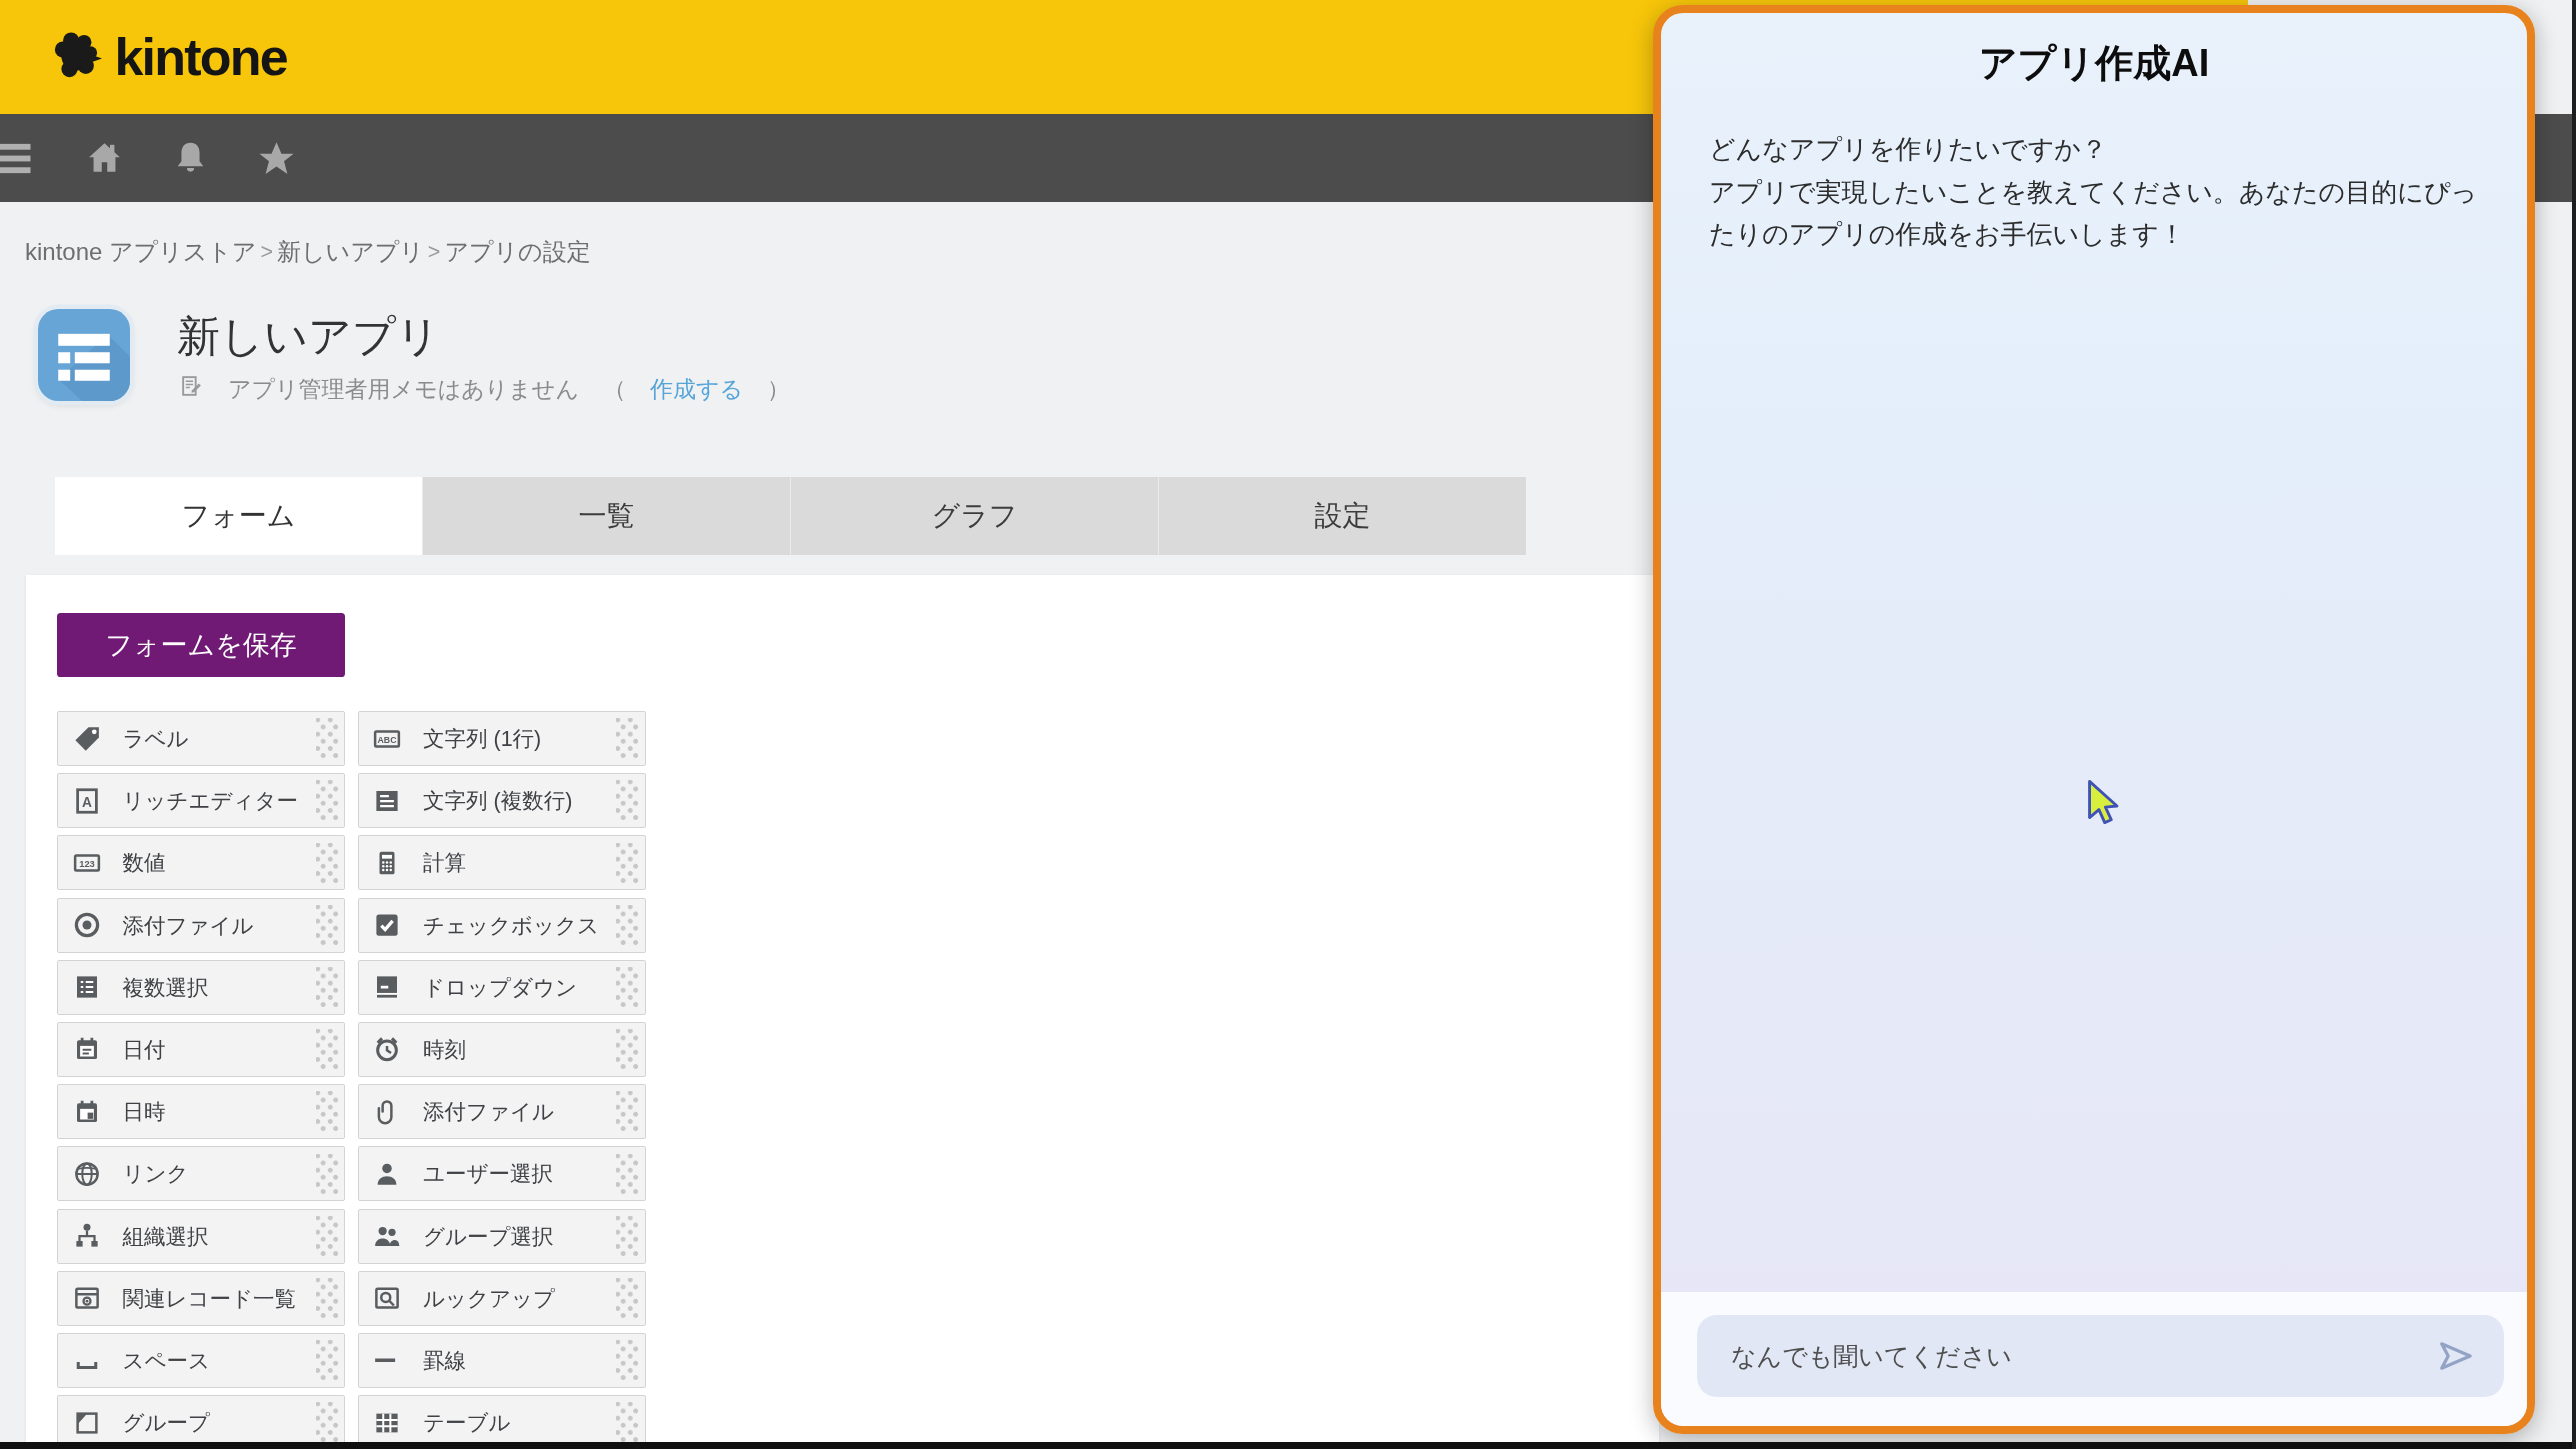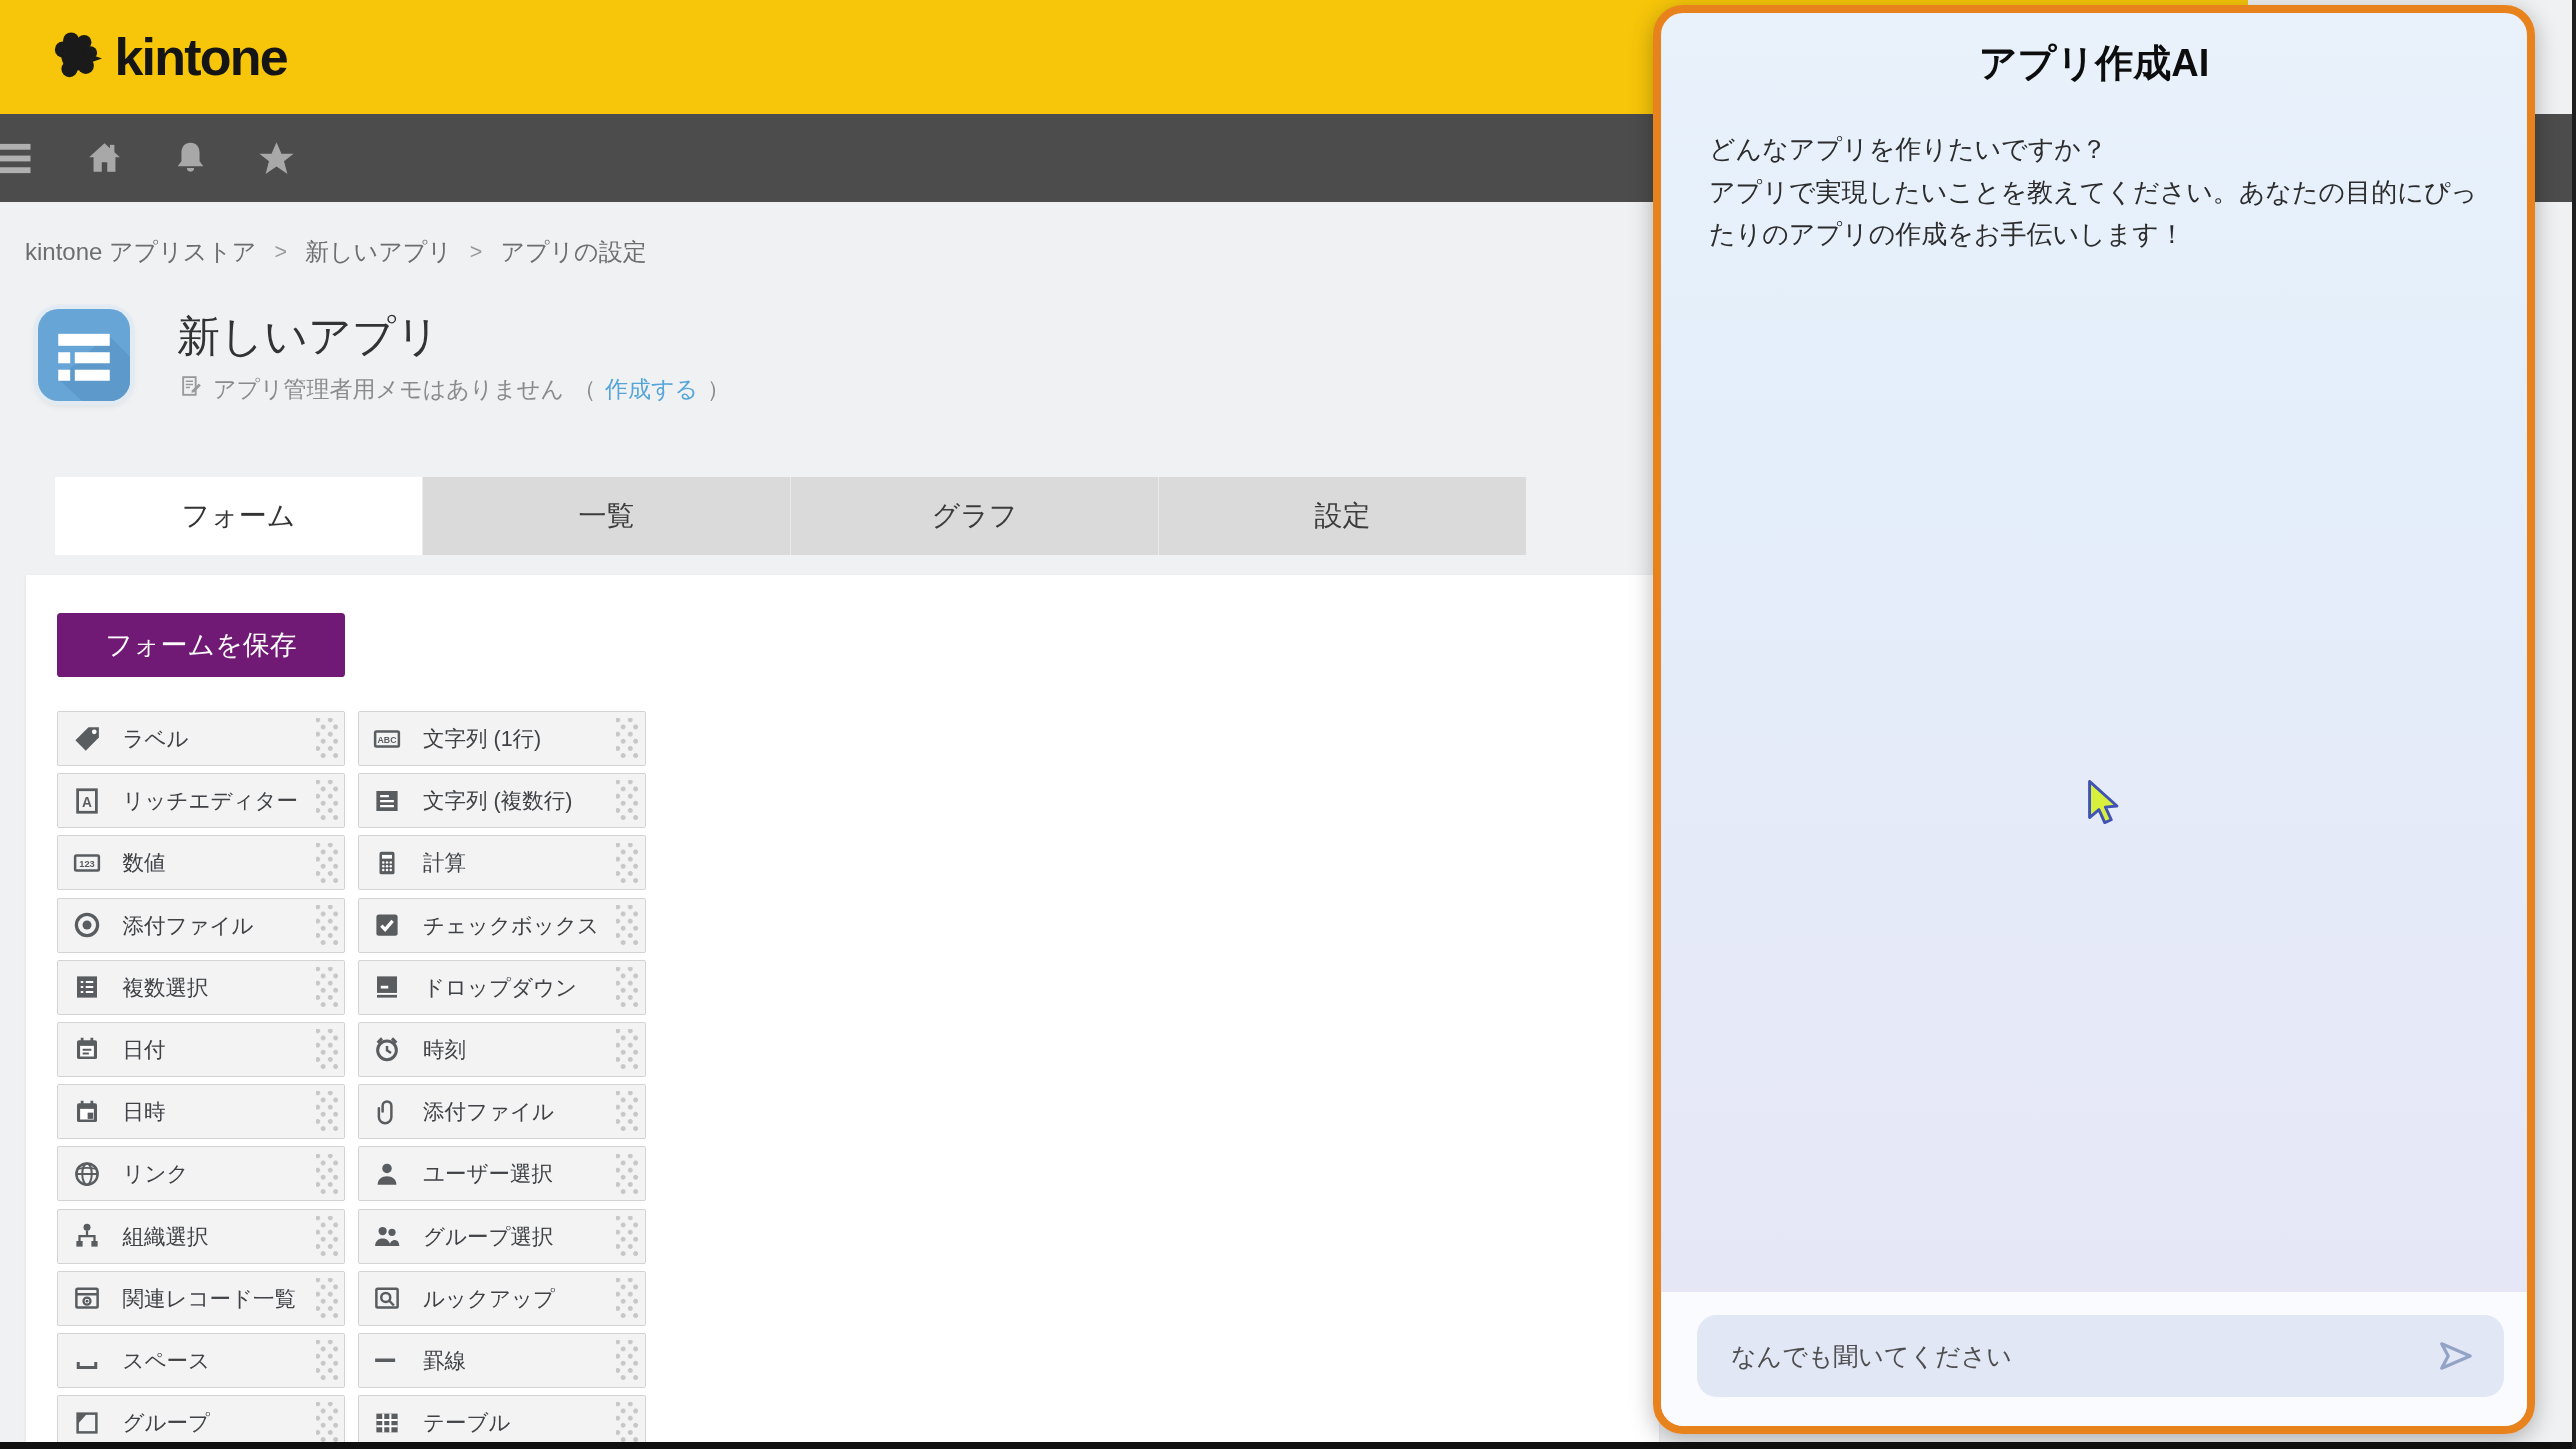--- a/index.html
+++ b/index.html
@@ -10,29 +10,29 @@
   
   .yellow-bar{left:0;top:0;width:2248px;height:114px;background:#f7c60a;}
   .logo{left:50px;top:0;height:114px;display:flex;align-items:center;gap:12.5px;}
   .logo-text{font-size:52px;font-weight:bold;color:#151515;letter-spacing:-1.8px;}
 
   
   .navbar{left:0;top:114px;width:2576px;height:88px;background:#4c4c4c;}
   .nav-icon{position:absolute;top:21.5px;width:45px;height:45px;display:flex;align-items:center;justify-content:center;cursor:pointer;}
 
   
-  .breadcrumb{left:25px;top:236px;display:flex;align-items:center;gap:18px;font-size:24px;color:#6e6e6e;}
+  .breadcrumb{left:25px;top:236px;display:flex;align-items:center;gap:4px;font-size:24px;color:#6e6e6e;}
   .bc-item{cursor:pointer;}
   .bc-sep{color:#9a9a9a;font-size:21.5px;}
 
   
   .app-icon{left:38px;top:309px;width:92px;height:92px;border-radius:21.5px;
             box-shadow:0 0 0 4.5px rgba(226,234,242,.95),0 2.7px 9px rgba(0,0,0,.15);}
   .page-title{left:177px;top:308px;font-size:43px;color:#333;font-weight:500;}
-  .memo-row{left:179px;top:374px;display:flex;align-items:center;gap:9px;font-size:23px;color:#8b8b8b;}
+  .memo-row{left:179px;top:374px;display:flex;align-items:center;gap:24px;font-size:23px;color:#8b8b8b;}
   .memo-link{color:#55a5d8;cursor:pointer;}
 
   
   .tabs{left:55px;top:477px;height:78px;display:flex;}
   .tab{width:367px;display:flex;align-items:center;justify-content:center;font-size:28px;color:#3c3c3c;
        background:#dadada;border-left:1.8px solid #eaeaea;cursor:pointer;}
   .tab:first-child{border-left:none;}
   .tab.active{background:#ffffff;color:#333;}
 
   

